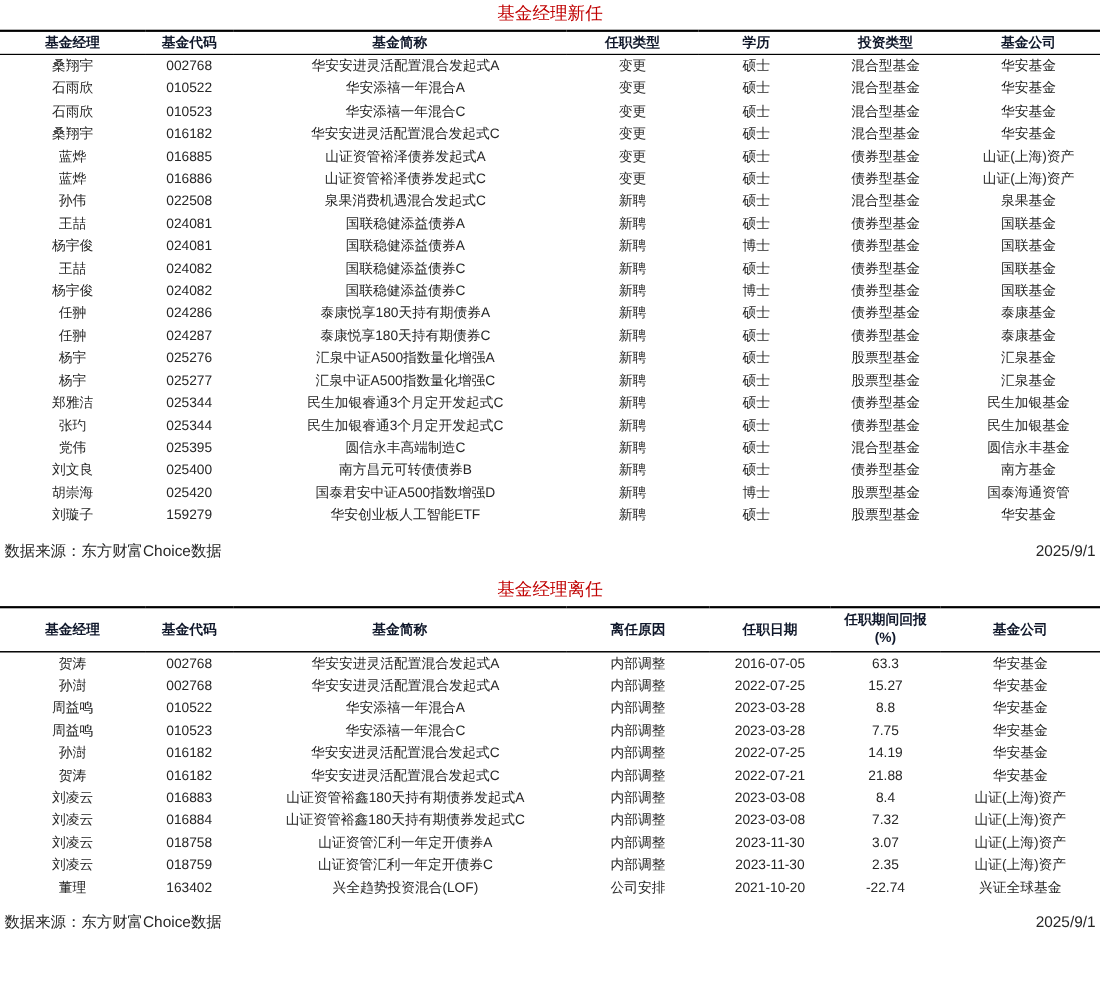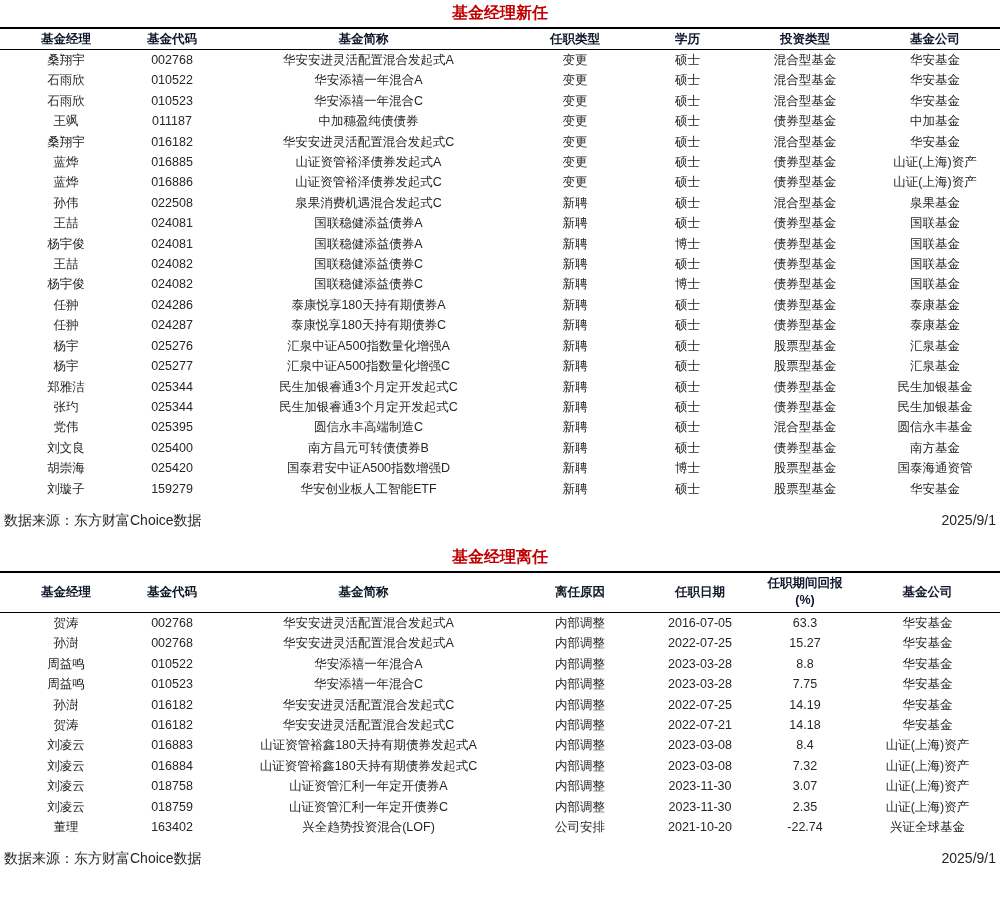--- a/index.html
+++ b/index.html
@@ -5,21 +5,21 @@
   html,body{margin:0;padding:0;background:#ffffff;}
   body{
     width:1000px;height:913px;overflow:hidden;
     font-family:"Liberation Sans","DejaVu Sans",sans-serif;
     color:#262626;
   }
   .page{padding-top:2px;}
   .section{}
   .section-title{
     margin:0 0 4px 0;text-align:center;
-    color:#c00000;font-size:16px;font-weight:bold;line-height:21px;
+    color:#c00000;font-size:16px;font-weight:normal;line-height:21px;
   }
   table{width:100%;border-collapse:collapse;table-layout:fixed;}
   thead th{
     color:#0f172a;font-size:12.5px;font-weight:bold;
     border-top:2.5px solid #000000;border-bottom:1px solid #000000;
     padding:0;vertical-align:middle;text-align:center;
     white-space:pre-line;line-height:17px;
   }
   .t1 thead th{height:20px;}
   .t2 thead th{height:39px;}
@@ -83,29 +83,20 @@
             <td class="c6">华安基金</td>
           </tr>
           <tr>
             <td class="c0">石雨欣</td>
             <td class="c1">010523</td>
             <td class="c2">华安添禧一年混合C</td>
             <td class="c3">变更</td>
             <td class="c4">硕士</td>
             <td class="c5">混合型基金</td>
             <td class="c6">华安基金</td>
-          </tr>
-          <tr>
-            <td class="c0">王飒</td>
-            <td class="c1">011187</td>
-            <td class="c2">中加穗盈纯债债券</td>
-            <td class="c3">变更</td>
-            <td class="c4">硕士</td>
-            <td class="c5">债券型基金</td>
-            <td class="c6">中加基金</td>
           </tr>
           <tr>
             <td class="c0">桑翔宇</td>
             <td class="c1">016182</td>
             <td class="c2">华安安进灵活配置混合发起式C</td>
             <td class="c3">变更</td>
             <td class="c4">硕士</td>
             <td class="c5">混合型基金</td>
             <td class="c6">华安基金</td>
           </tr>
@@ -339,21 +330,21 @@
             <td class="c4">2022-07-25</td>
             <td class="c5">14.19</td>
             <td class="c6">华安基金</td>
           </tr>
           <tr>
             <td class="c0">贺涛</td>
             <td class="c1">016182</td>
             <td class="c2">华安安进灵活配置混合发起式C</td>
             <td class="c3">内部调整</td>
             <td class="c4">2022-07-21</td>
-            <td class="c5">14.18</td>
+            <td class="c5">21.88</td>
             <td class="c6">华安基金</td>
           </tr>
           <tr>
             <td class="c0">刘凌云</td>
             <td class="c1">016883</td>
             <td class="c2">山证资管裕鑫180天持有期债券发起式A</td>
             <td class="c3">内部调整</td>
             <td class="c4">2023-03-08</td>
             <td class="c5">8.4</td>
             <td class="c6">山证(上海)资产</td>

